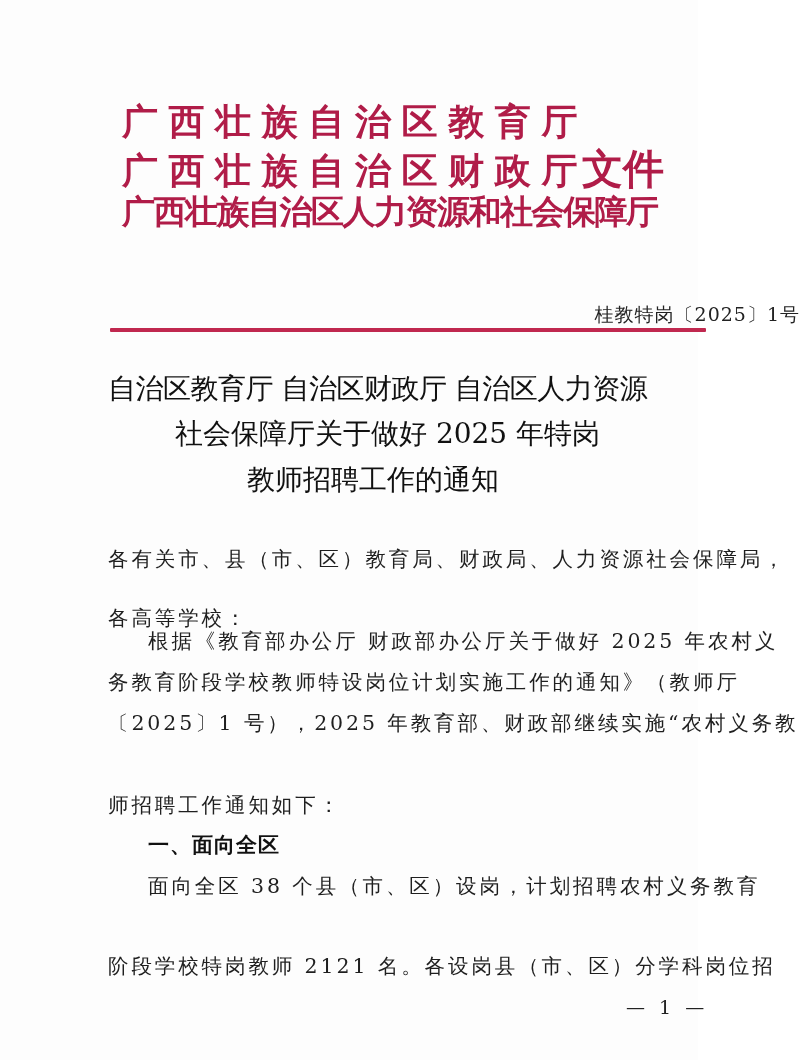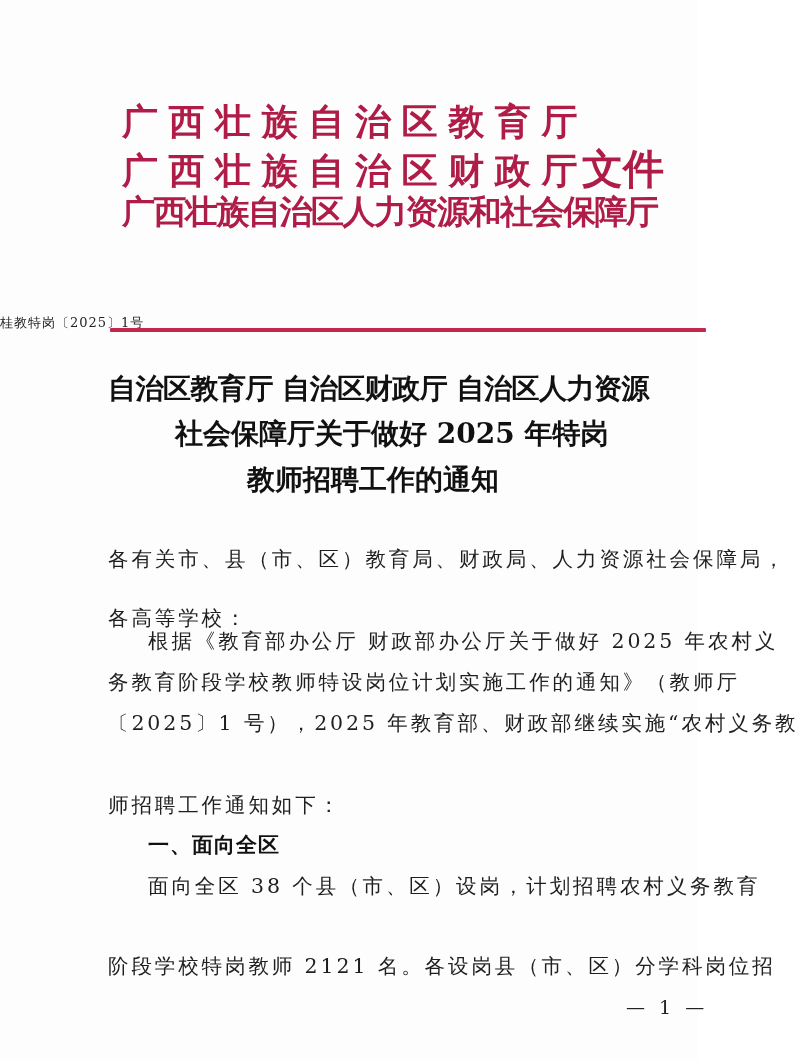--- a/index.html
+++ b/index.html
@@ -3,23 +3,23 @@
   <meta charset="utf-8">
   <style>
     html, body { margin: 0; padding: 0; background: #ffffff; }
     body { width: 800px; height: 1060px; position: relative; overflow: hidden; font-family: "DejaVu Serif", "Liberation Serif", serif; color: #1a1a1a; }
     .page { position: absolute; left: 0; top: 0; width: 698px; height: 1060px; background: #fdfdfd; }
     .hdr { position: absolute; left: 122px; color: #b01c48; font-weight: bold; white-space: nowrap; }
     .hdr1 { top: 98px; font-size: 36px; letter-spacing: 10.6px; }
     .hdr2 { top: 142px; font-size: 36px; letter-spacing: 10.6px; }
     .hdr2 .wj { letter-spacing: 0; font-size: 41px; margin-left: -6px; }
     .hdr3 { top: 190px; font-size: 33px; letter-spacing: -1.5px; }
-    .docno { position: absolute; top: 314px; left: 0; width: 800px; text-align: left; font-size: 13px; letter-spacing: 1px; color: #222; }
+    .docno { position: absolute; top: 302px; left: 0; width: 800px; text-align: right; font-size: 19px; letter-spacing: 1px; color: #222; }
     .redline { position: absolute; left: 110px; top: 328px; width: 596px; height: 4px; background: #c0284f; border-radius: 1px; }
-    .title { position: absolute; left: 0; width: 800px; text-align: center; font-weight: bold; font-size: 28px; color: #111; white-space: nowrap; }
+    .title { position: absolute; left: 0; width: 800px; text-align: center; font-weight: normal; font-size: 28px; color: #111; white-space: nowrap; }
     .t1 { top: 370px; left: 108px; width: auto; text-align: left; letter-spacing: -0.5px; }
     .t2 { top: 415px; left: 175px; width: auto; text-align: left; }
     .t3 { top: 461px; left: 247px; width: auto; text-align: left; }
     .body-line { position: absolute; left: 108px; font-size: 20.5px; letter-spacing: 2.9px; white-space: nowrap; color: #1f1f1f; }
     .ind { left: 148px; }
     .sec { position: absolute; left: 148px; font-size: 21px; font-weight: bold; color: #111; font-family: "DejaVu Sans", "Liberation Sans", sans-serif; letter-spacing: 1px; }
     .pnum { position: absolute; top: 960px; left: 626px; font-size: 19px; color: #222; white-space: nowrap; letter-spacing: 4px; }
   </style>
 </head>
 <body>

